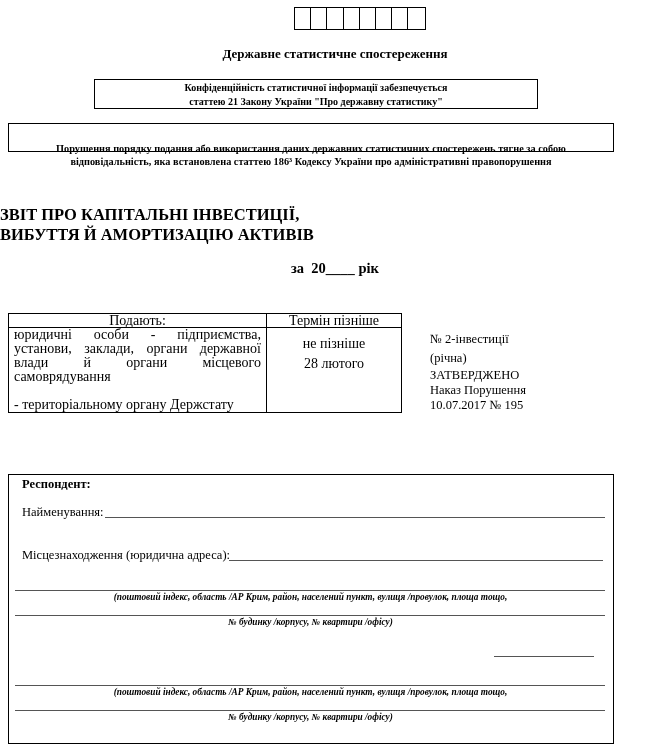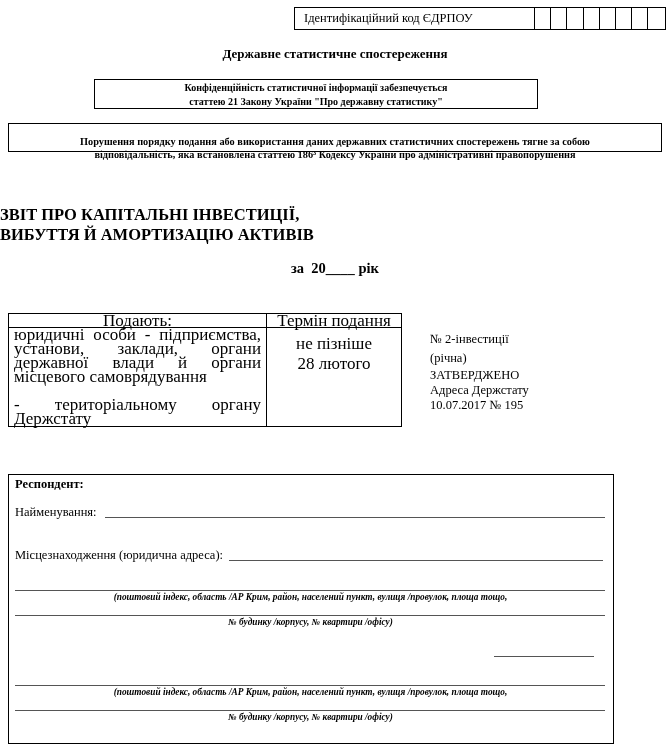--- a/index.html
+++ b/index.html
@@ -13,49 +13,48 @@
   #edrpou { left: 294px; top: 7px; height: 23px; display: flex; border: 1px solid #000; box-sizing: border-box; }
   #edrpou .lbl { width: 240px; border-right: 1px solid #000; font-size: 12.5px; line-height: 21px; padding-left: 9px; box-sizing: border-box; }
   #edrpou .cell { width: 16.2px; border-right: 1px solid #000; box-sizing: border-box; }
   #edrpou .cell:last-child { border-right: none; }
 
   #stat-obs { left: 0; width: 670px; top: 46px; text-align: center; font-weight: bold; font-size: 13px; }
 
   #conf { left: 94px; top: 79px; width: 444px; height: 30px; border: 1.5px solid #000; box-sizing: border-box;
           text-align: center; font-weight: bold; font-size: 10px; line-height: 13.5px; padding-top: 1px; }
 
-  #viol { left: 8px; top: 123px; width: 654px; height: 29px; border: 1.5px solid #000; box-sizing: border-box;
-          text-align: center; font-weight: bold; font-size: 10.3px; line-height: 13px; padding-top: 11px; }
+  #viol { left: 8px; top: 123px; width: 606px; height: 29px; border: 1.5px solid #000; box-sizing: border-box;
+          text-align: center; font-weight: bold; font-size: 10.3px; line-height: 13px; padding-top: 18px; }
 
   #title { left: 0; width: 670px; top: 205px; text-align: left; font-weight: bold; font-size: 16.5px; line-height: 20px; }
   #year { left: 0; width: 670px; top: 260px; text-align: center; font-weight: bold; font-size: 14.5px; }
 
   
-  #subtable { left: 8px; top: 313px; width: 394px; border-collapse: collapse; font-size: 17px; }
+  #subtable { left: 8px; top: 313px; width: 394px; border-collapse: collapse; font-size: 14px; }
   #subtable td, #subtable th { border: 1px solid #000; vertical-align: top; padding: 0 5px; font-weight: normal; }
   #subtable th { height: 13px; line-height: 13px; text-align: center; }
   #subtable td.who { width: 247px; height: 82px; text-align: justify; line-height: 14px; }
   #subtable td.term { text-align: center; line-height: 20px; padding-top: 6px; margin-left: 13px; }
 
   #formno { left: 430px; width: 150px; top: 331px; text-align: left; font-size: 12.5px; }
   #formno .l1 { line-height: 17px; }
   #formno .l2 { line-height: 20px; }
   #formno .l3 { line-height: 15px; }
 
   
   #resp { left: 8px; top: 474px; width: 606px; height: 270px; border: 1.5px solid #000; box-sizing: border-box; font-size: 12.5px; }
-  #resp .r { position: absolute; }
+  #resp .r { position: absolute; margin-left: 7px; }
   .uline { position: absolute; border-bottom: 1px solid #555; height: 0; }
   .hint { position: absolute; left: 0; width: 603px; text-align: center; font-style: italic; font-size: 9.3px; font-weight: bold; }
 </style>
 </head>
 <body>
 
 <div id="edrpou" class="abs">
-  <div class="lbl">Ідентифікаційний код ЄДРПОУ</div>
   <div class="cell"></div>
   <div class="cell"></div>
   <div class="cell"></div>
   <div class="cell"></div>
   <div class="cell"></div>
   <div class="cell"></div>
   <div class="cell"></div>
   <div class="cell"></div>
 </div>
 
@@ -75,40 +74,40 @@
   <div>ЗВІТ ПРО КАПІТАЛЬНІ ІНВЕСТИЦІЇ,</div>
   <div>ВИБУТТЯ Й АМОРТИЗАЦІЮ АКТИВІВ</div>
 </div>
 
 <div id="year" class="abs" style="white-space:pre;">за  20____ рік</div>
 
 <table id="subtable" class="abs">
   <tbody>
       <tr>
     <th>Подають:</th>
-    <th>Термін подання</th>
+    <th>Термін пізніше</th>
   </tr>
   <tr>
     <td class="who">
       <div>юридичні особи - підприємства, установи, заклади, органи державної влади й органи місцевого самоврядування</div>
       <div style="margin-top:14px;">- територіальному органу Держстату</div>
     </td>
     <td class="term">
       <div>не пізніше</div>
       <div>28 лютого</div>
     </td>
   </tr>
 </tbody>
   </table>
 
 <div id="formno" class="abs">
   <div class="l1">№ 2-інвестиції</div>
   <div class="l2">(річна)</div>
   <div class="l3">ЗАТВЕРДЖЕНО</div>
-  <div class="l3">Адреса Держстату</div>
+  <div class="l3">Наказ Порушення</div>
   <div class="l3">10.07.2017 № 195</div>
 </div>
 
 <div id="resp" class="abs">
   <div class="r" style="left:6px;top:2px;font-weight:bold;">Респондент:</div>
 
   <div class="r" style="left:6px;top:30px;">Найменування:</div>
   <div class="uline" style="left:96px;top:42px;width:500px;"></div>
 
   <div class="r" style="left:6px;top:73px;">Місцезнаходження (юридична адреса):</div>

